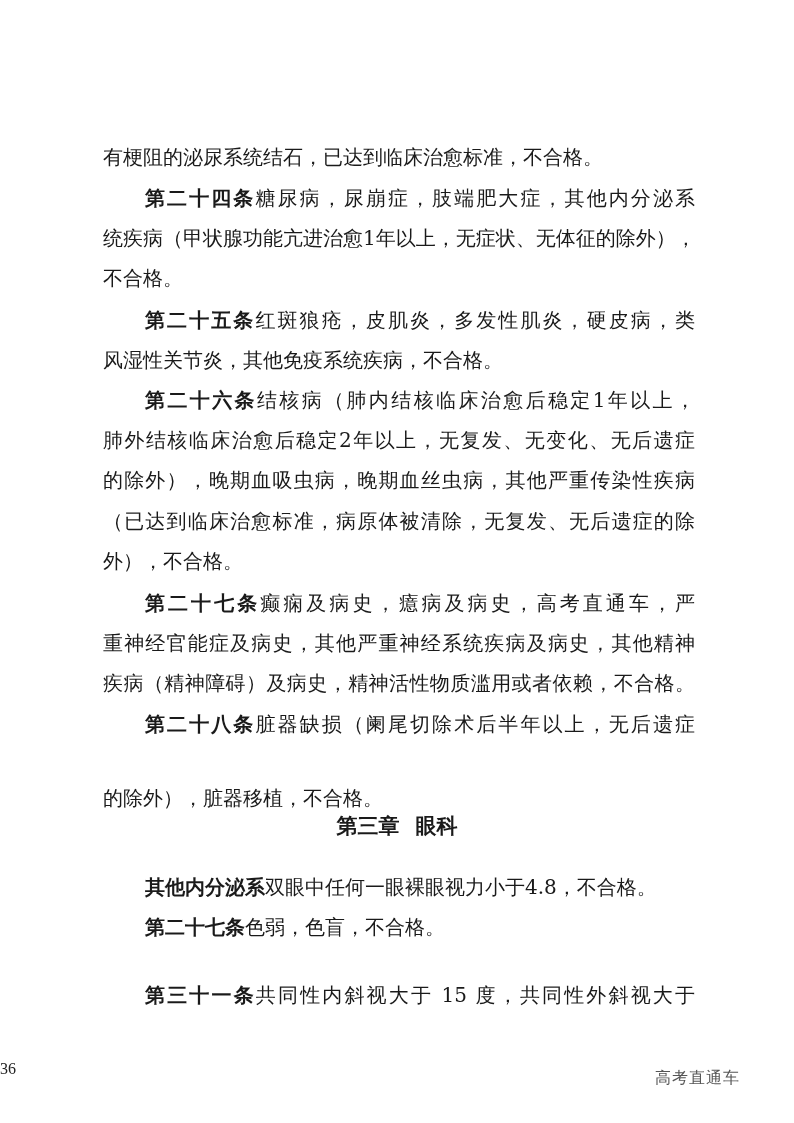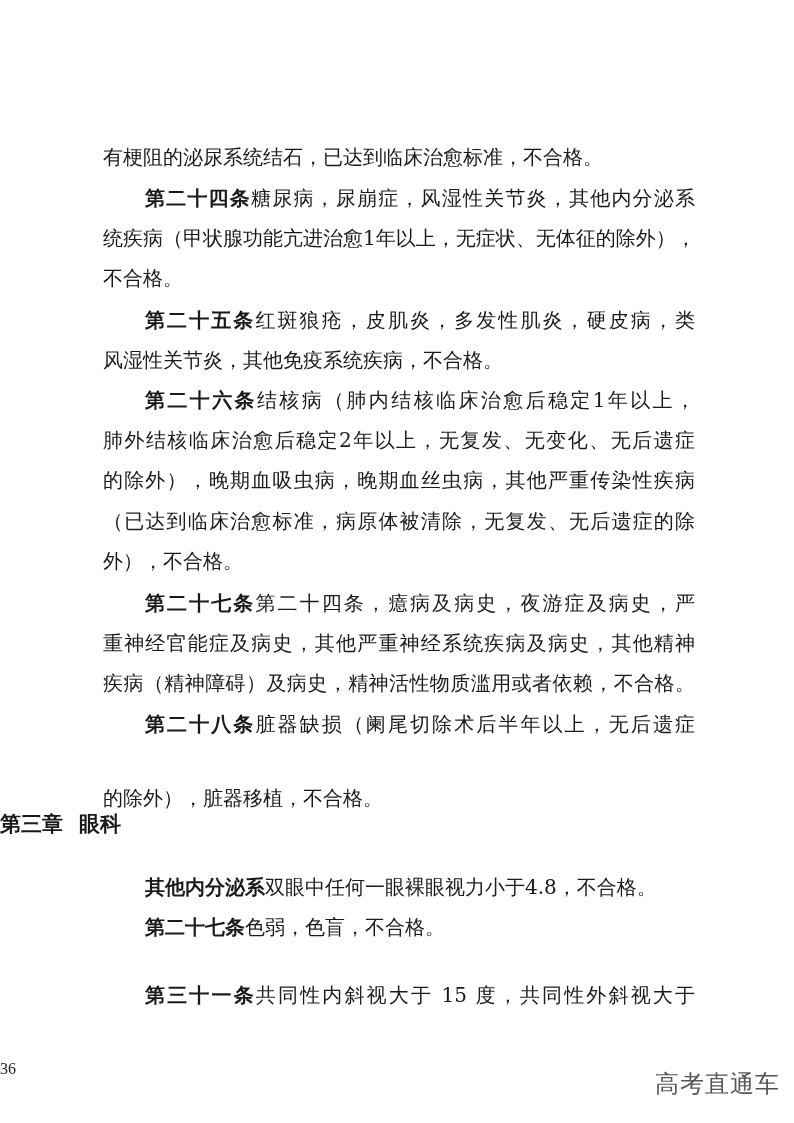--- a/index.html
+++ b/index.html
@@ -36,58 +36,58 @@
     }
     .art-title {
       font-family: "DejaVu Sans", "Liberation Sans", sans-serif;
       font-weight: bold;
     }
     .chapter {
       position: absolute;
       left: 0;
       width: 794px;
       top: 811px;
-      text-align: left;
+      text-align: center;
       font-size: 21px;
       font-weight: bold;
-      font-family: Liberation Mono, monospace;
+      font-family: Liberation Sans, sans-serif;
       line-height: 30px;
     }
     .chapter .gap { display: inline-block; width: 16px; }
     .page-num {
       position: absolute;
       left: 0;
       width: 794px;
       top: 1060px;
       text-align: left;
       font-size: 16px;
       font-family: "Liberation Serif", serif;
       color: #222;
     }
     .watermark {
       position: absolute;
       left: 655px;
       top: 1068px;
-      font-size: 24px;
+      font-size: 16px;
       font-family: "DejaVu Sans", "Liberation Sans", sans-serif;
       color: #555555;
       letter-spacing: 1px;
     }
   </style>
 </head>
 <body>
 
 <div>
 
   <div class="line last" style="top:142px">
     <span>有梗阻的泌尿系统结石，已达到临床治愈标准，不合格。</span>
   </div>
 
   <div class="line indent" style="top:183px">
-    <span class="art-title">第二十四条</span><span>糖尿病，尿崩症，风湿性关节炎，其他内分泌系</span>
+    <span class="art-title">第二十四条</span><span>糖尿病，尿崩症，肢端肥大症，其他内分泌系</span>
   </div>
 
   <div class="line" style="top:223px">
     <span>统疾病（甲状腺功能亢进治愈1年以上，无症状、无体征的除外），</span>
   </div>
 
   <div class="line last" style="top:263px">
     <span>不合格。</span>
   </div>
 
@@ -113,21 +113,21 @@
 
   <div class="line" style="top:506px">
     <span>（已达到临床治愈标准，病原体被清除，无复发、无后遗症的除</span>
   </div>
 
   <div class="line last" style="top:546px">
     <span>外），不合格。</span>
   </div>
 
   <div class="line indent" style="top:588px">
-    <span class="art-title">第二十七条</span><span>第二十四条，癔病及病史，夜游症及病史，严</span>
+    <span class="art-title">第二十七条</span><span>癫痫及病史，癔病及病史，高考直通车，严</span>
   </div>
 
   <div class="line" style="top:628px">
     <span>重神经官能症及病史，其他严重神经系统疾病及病史，其他精神</span>
   </div>
 
   <div class="line" style="top:668px">
     <span>疾病（精神障碍）及病史，精神活性物质滥用或者依赖，不合格。</span>
   </div>
 

